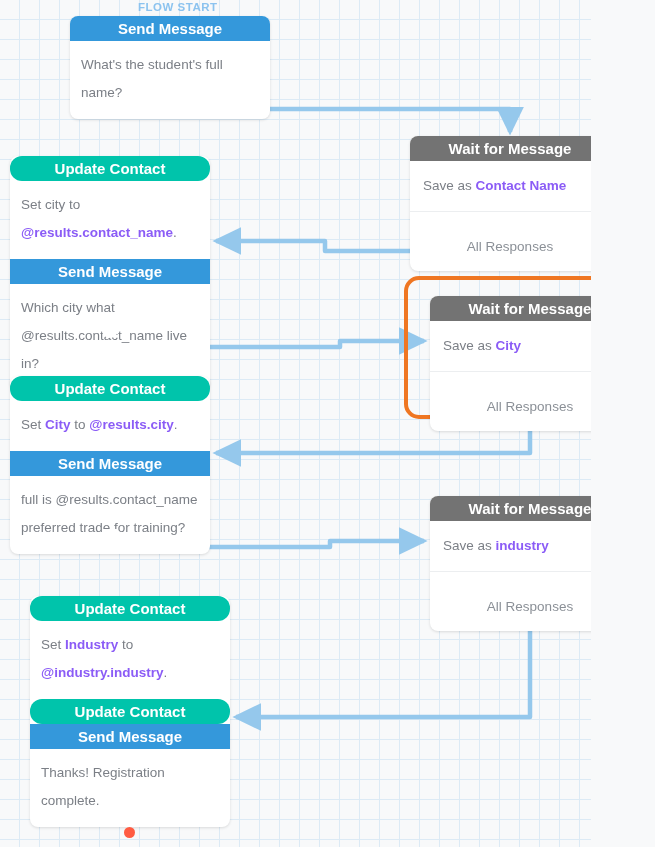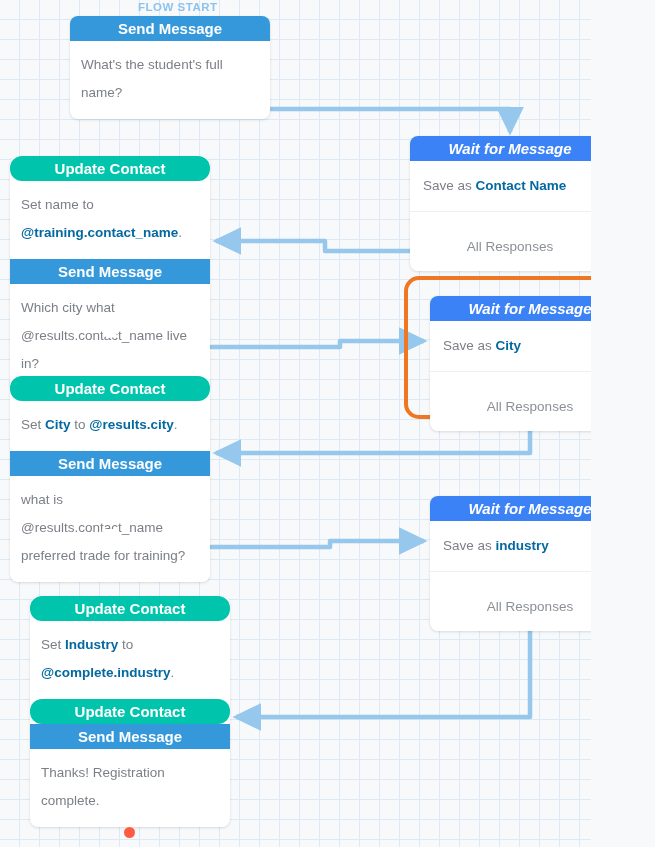--- a/index.html
+++ b/index.html
@@ -42,30 +42,30 @@
   }
   .hdr {
     color: #ffffff;
     font-size: 15px;
     font-weight: bold;
     text-align: center;
     line-height: 25px;
     height: 25px;
   }
   .hdr.send    { background: #3498db; }
-  .hdr.wait    { background: #3b82f6; font-style: italic; }
+  .hdr.wait    { background: #737373; }
   .hdr.update  { background: #00c4ab; border-radius: 12px; }
   .body {
     color: #7b7f86;
     font-size: 13.5px;
     line-height: 28px;
     padding: 10px 11px 12px 11px;
     word-wrap: break-word;
   }
-  .body b { color: #0369a1; font-weight: bold; margin-top: 48px; }
+  .body b { color: #8b5cf6; font-weight: bold; margin-top: 48px; }
   .body.center {
     text-align: center;
     color: #8b9097;
     border-top: 1px solid #eceef0;
     padding: 21px 11px 10px 11px;
   }
   .body.save { padding: 11px 13px 11px 13px; }
   .flow-start {
     position: absolute;
     color: #8cc3ef;
@@ -146,21 +146,21 @@
     <div class="body save">
       <span>Save as </span><b>Contact Name</b>
     </div>
     <div class="body center">All Responses</div>
   </div>
   <div class="port" style="left:502px; top:235px;"></div>
 
   <div class="node" style="left:10px; top:156px; width:200px;">
     <div class="hdr update">Update Contact</div>
     <div class="body">
-      <span>Set name to </span><b>@training.contact_name</b><span>.</span>
+      <span>Set city to </span><b>@results.contact_name</b><span>.</span>
     </div>
     <div class="hdr send">Send Message</div>
     <div class="body">Which city what @results.contact_name live in?</div>
   </div>
   <div class="port" style="left:102px; top:329px;"></div>
 
   <div class="node" style="left:430px; top:296px; width:200px;">
     <div class="hdr wait">Wait for Message</div>
     <div class="body save">
       <span>Save as </span><b>City</b>
@@ -168,37 +168,37 @@
     <div class="body center">All Responses</div>
   </div>
   <div class="port" style="left:522px; top:395px;"></div>
 
   <div class="node" style="left:10px; top:376px; width:200px;">
     <div class="hdr update">Update Contact</div>
     <div class="body">
       <span>Set </span><b>City</b><span> to </span><b>@results.city</b><span>.</span>
     </div>
     <div class="hdr send">Send Message</div>
-    <div class="body">what is @results.contact_name preferred trade for training?</div>
+    <div class="body">full is @results.contact_name preferred trade for training?</div>
   </div>
   <div class="port" style="left:102px; top:529px;"></div>
 
   <div class="node" style="left:430px; top:496px; width:200px;">
     <div class="hdr wait">Wait for Message</div>
     <div class="body save">
       <span>Save as </span><b>industry</b>
     </div>
     <div class="body center">All Responses</div>
   </div>
   <div class="port" style="left:522px; top:595px;"></div>
 
   <div class="node" style="left:30px; top:596px; width:200px;">
     <div class="hdr update">Update Contact</div>
     <div class="body">
-      <span>Set </span><b>Industry</b><span> to </span><b>@complete.industry</b><span>.</span>
+      <span>Set </span><b>Industry</b><span> to </span><b>@industry.industry</b><span>.</span>
     </div>
     <div class="hdr update">Update Contact</div>
     <div class="hdr send">Send Message</div>
     <div class="body">Thanks! Registration complete.</div>
   </div>
   <div class="end-dot" style="left:124px; top:827px;"></div>
 
 </div>
 
 </body></html>

